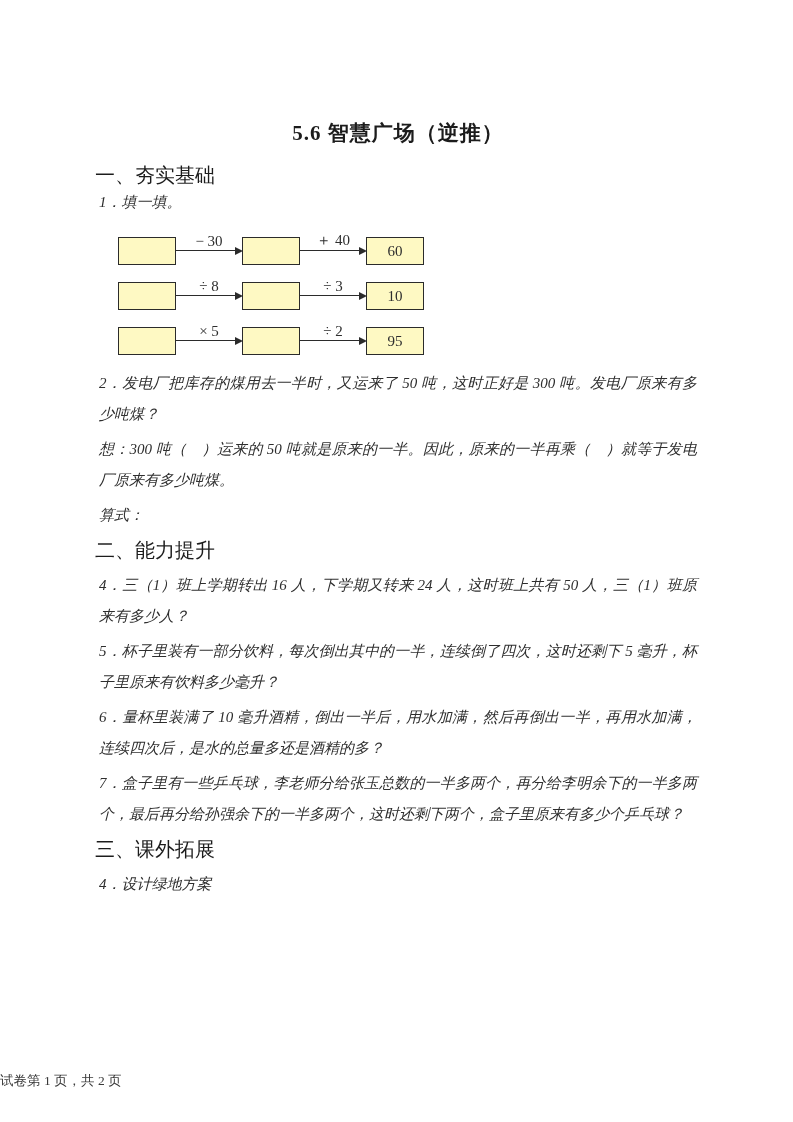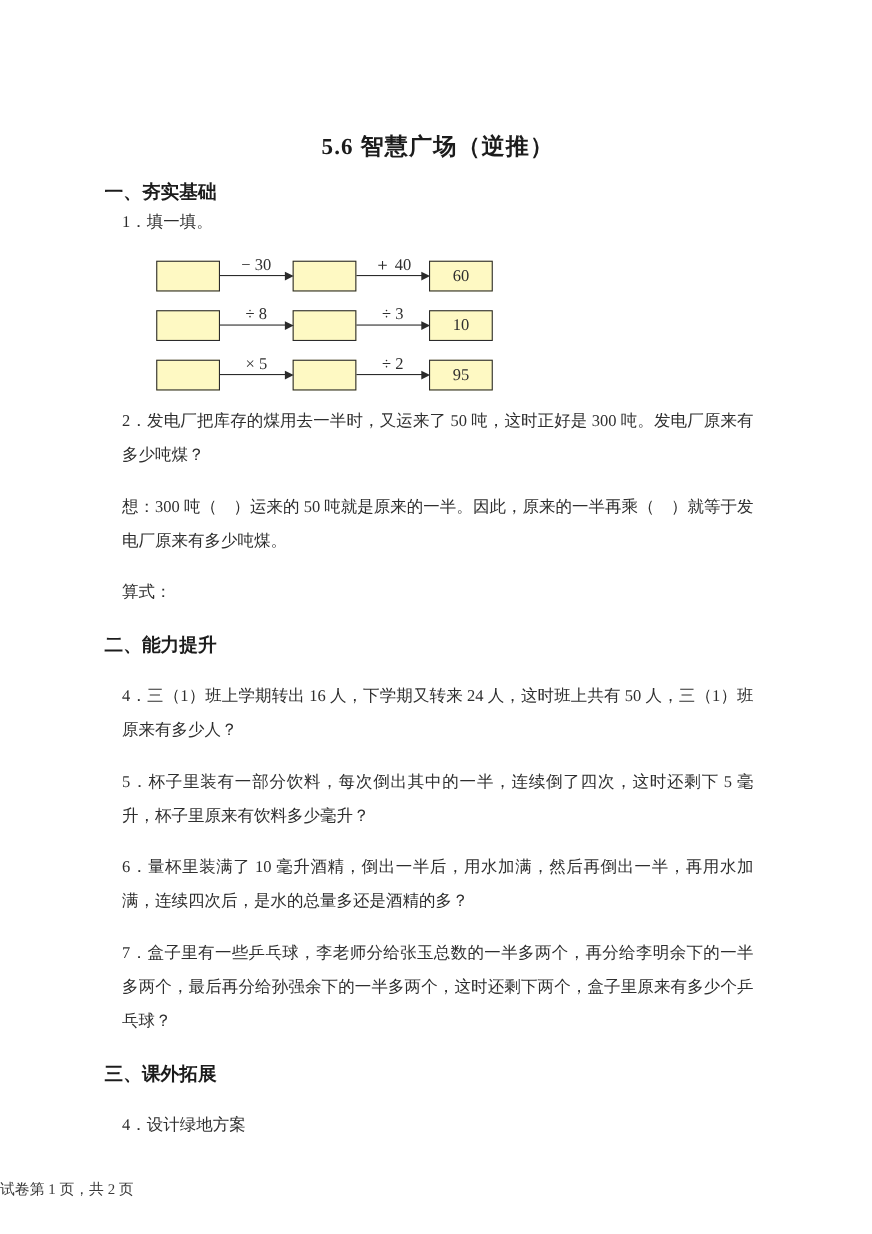--- a/index.html
+++ b/index.html
@@ -21,40 +21,41 @@
   .doc-title {
     margin: 120px 0 0 0;
     font-size: 21px;
     line-height: 26px;
     font-weight: bold;
     text-align: center;
     letter-spacing: 1px;
     color: #1c1c1c;
   }
   .sec-heading {
-    font-size: 17px;
+    font-size: 20px;
     line-height: 24px;
-    font-weight: bold;
+    font-weight: normal;
     color: #1c1c1c;
     margin: 0;
   }
   .sec-heading.first { margin-top: 17px; }
   .sec-heading.inflow { line-height: 31px; margin: 0; }
   .para {
     font-size: 15px;
     line-height: 31px;
-    margin: 16px;
+    margin: 4px;
     text-align: justify;
+    font-style: italic;
   }
   .para.p1 { margin-top: 0; }
   .body-start { margin-top: 13px; }
 
   
   .fc { margin: 19px 0 0 23px; }
-  .fc-row { display: flex; align-items: center; height: 28px; margin-bottom: 17px; margin-left: 24px; }
+  .fc-row { display: flex; align-items: center; height: 28px; margin-bottom: 17px; }
   .fc-row:last-child { margin-bottom: 0; }
   .fc-box {
     width: 58px; height: 28px;
     border: 1.5px solid #2b2b2b;
     box-sizing: border-box;
     display: flex; align-items: center; justify-content: center;
     font-size: 15px; color: #2e2e2e;
     background: #fef9c3;
   }
   .fc-arrow { position: relative; width: 66px; height: 28px; }

